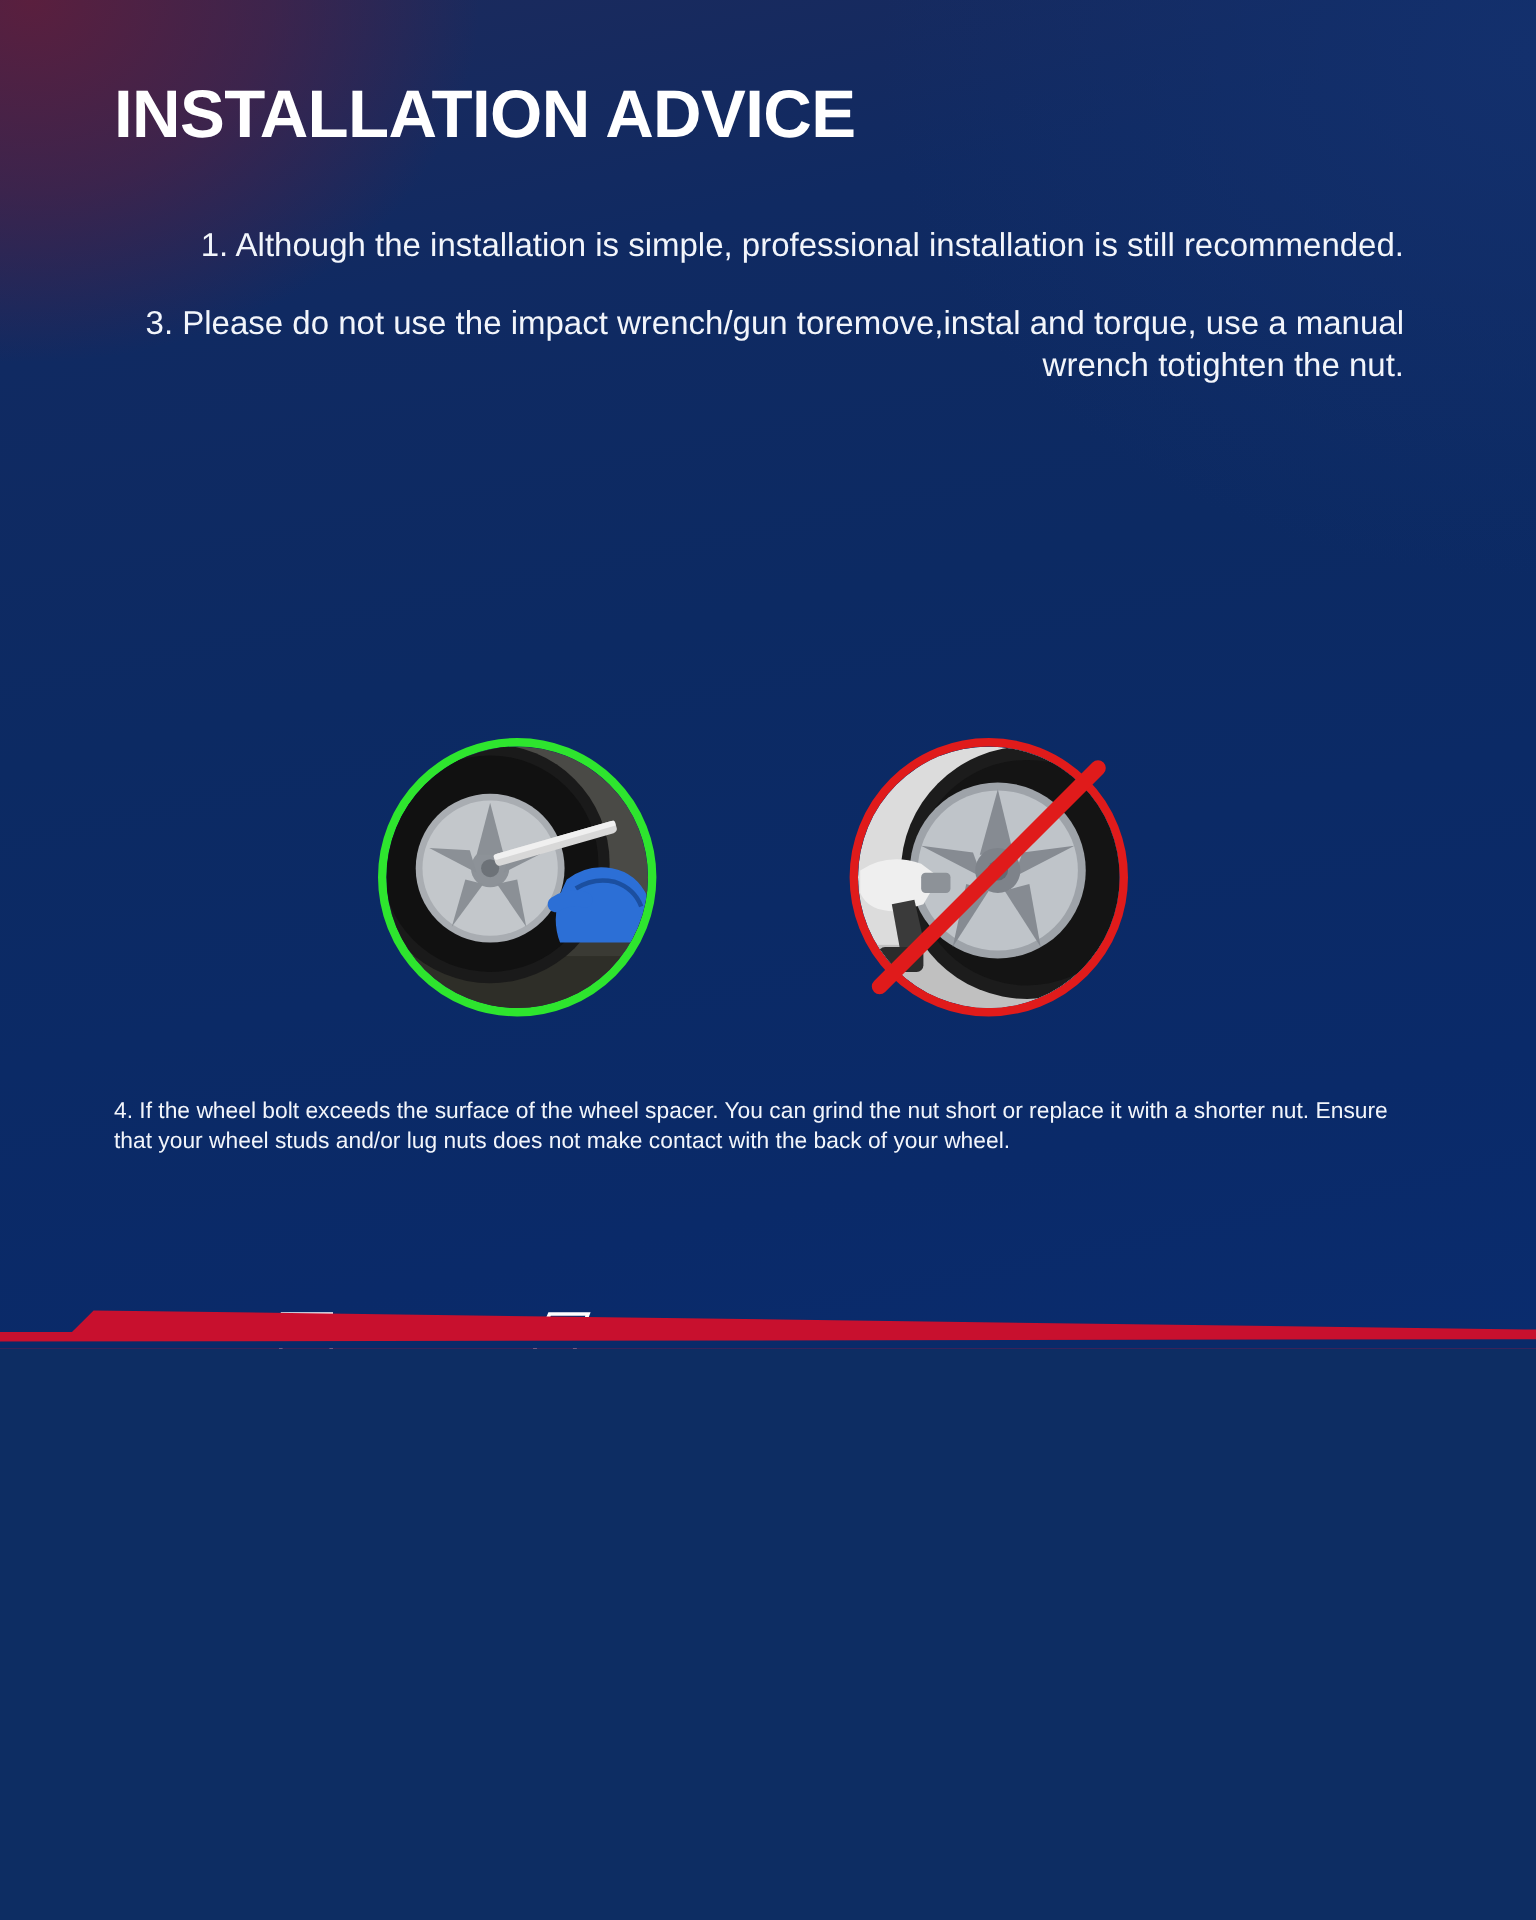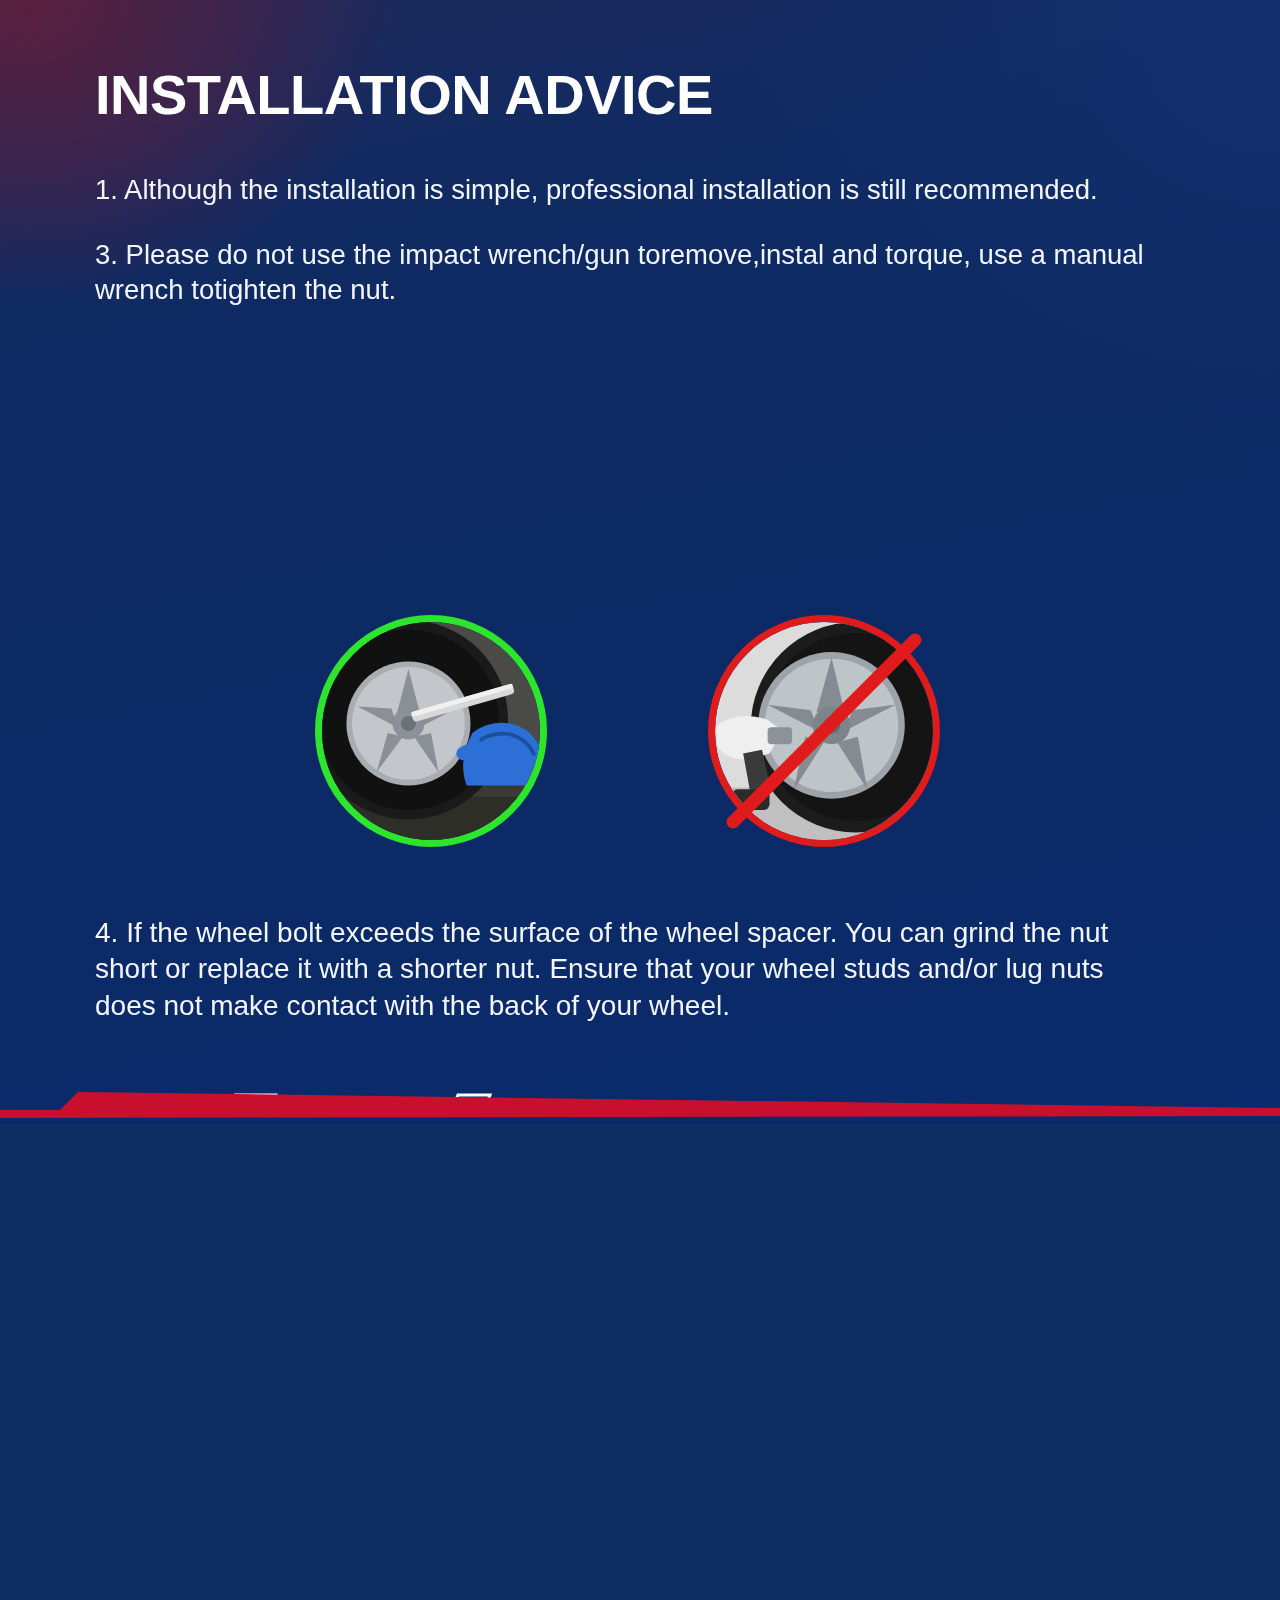--- a/index.html
+++ b/index.html
@@ -33,39 +33,40 @@
     font-weight: bold;
     color: #ffffff;
     letter-spacing: -0.5px;
     white-space: nowrap;
   }
 
   
   .advice-list {
     position: absolute;
     left: 95px;
-    top: 172px;
+    top: 186px;
     width: 1075px;
+    text-align: right;
   }
   .advice-item {
     color: #f2f5fb;
     font-size: 27.5px;
     line-height: 1.28;
     margin-bottom: 30px;
     font-weight: 500;
   }
   .advice-item:last-child { margin-bottom: 16px; }
 
   .advice-4 {
     position: absolute;
     left: 95px;
     top: 915px;
     width: 1065px;
     color: #f2f5fb;
-    font-size: 28px;
+    font-size: 19px;
     line-height: 1.3;
     font-weight: 500;
   }
 
   
   .photos {
     position: absolute;
     left: 300px;
     top: 615px;
     width: 680px;

